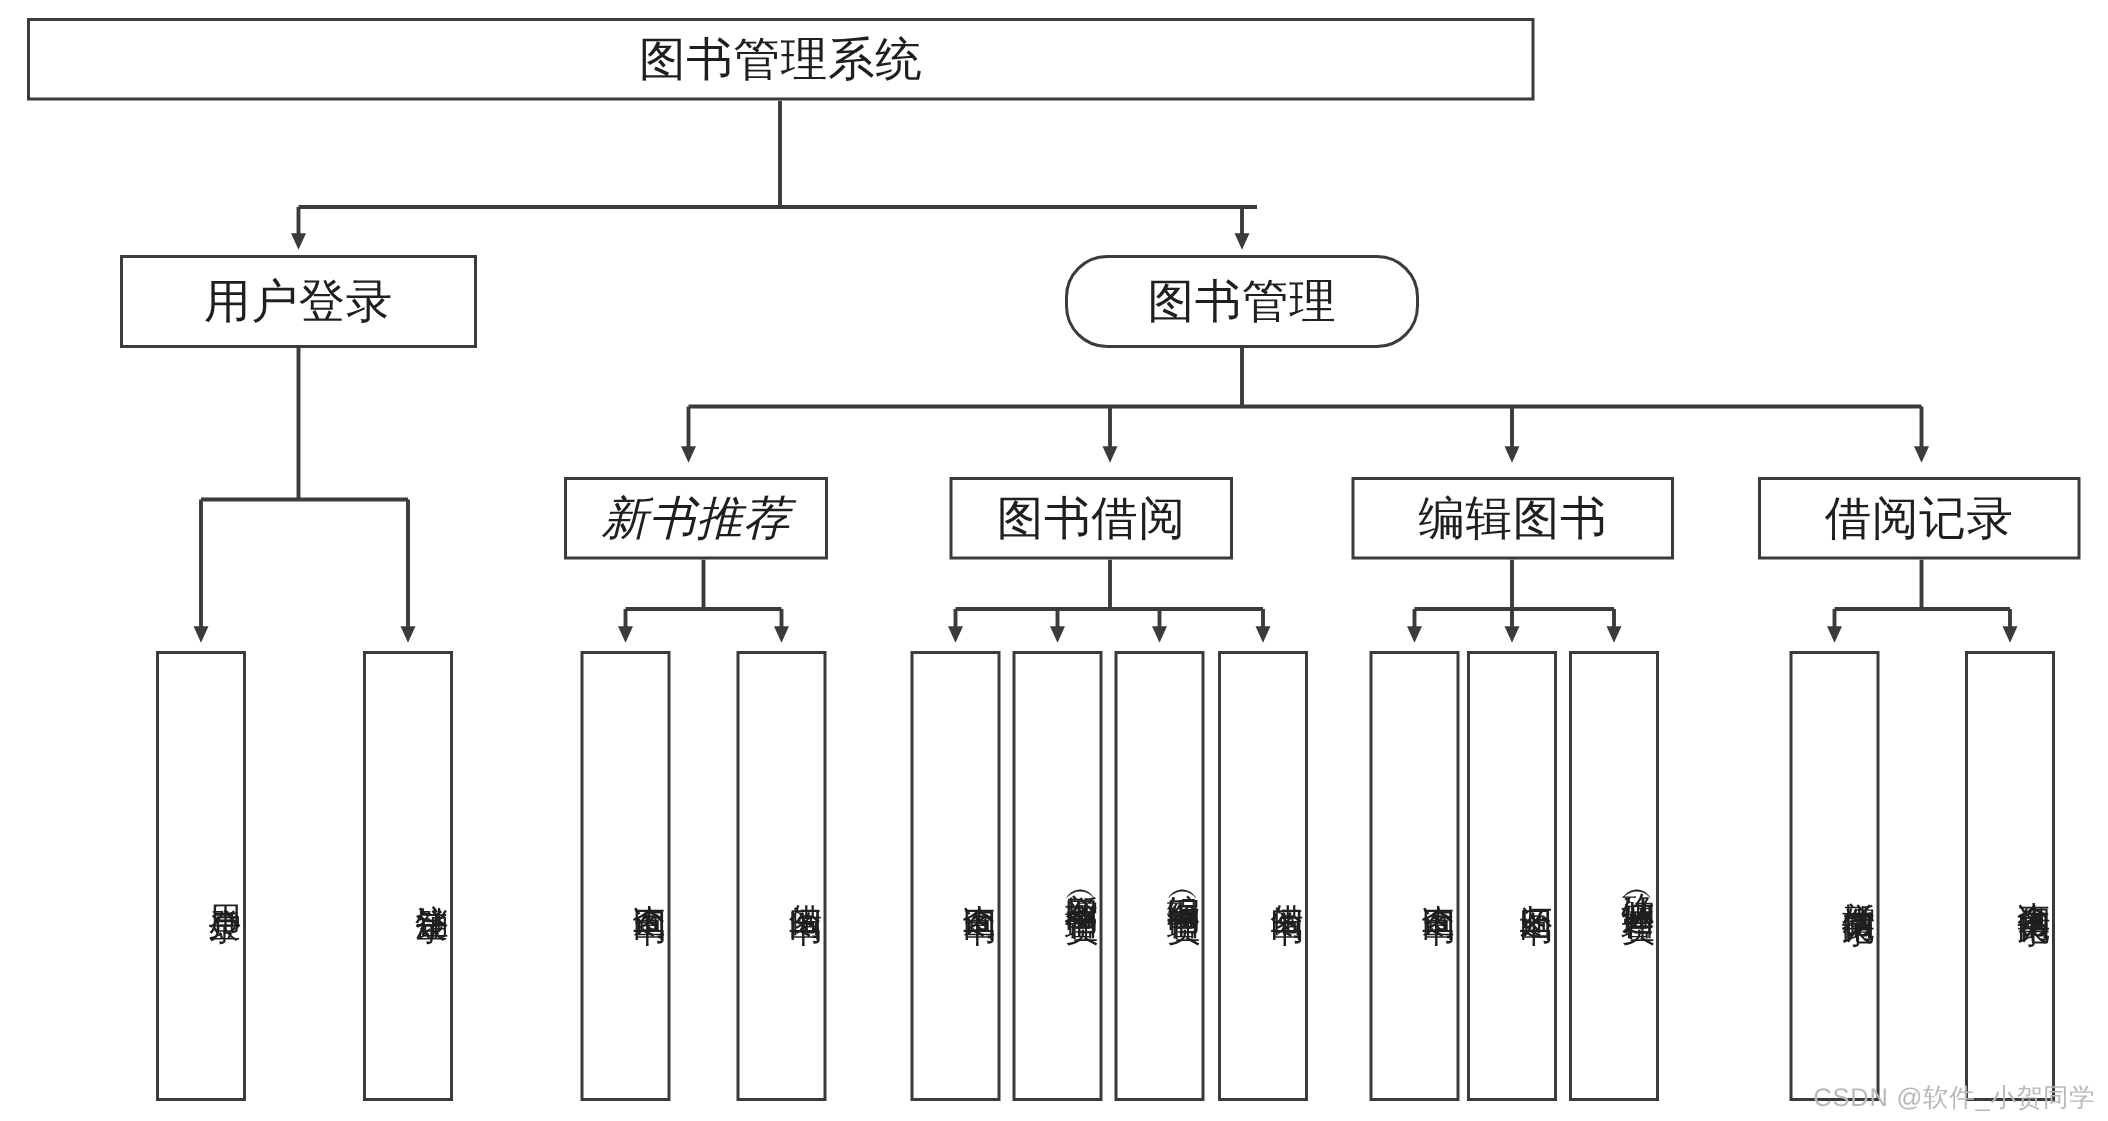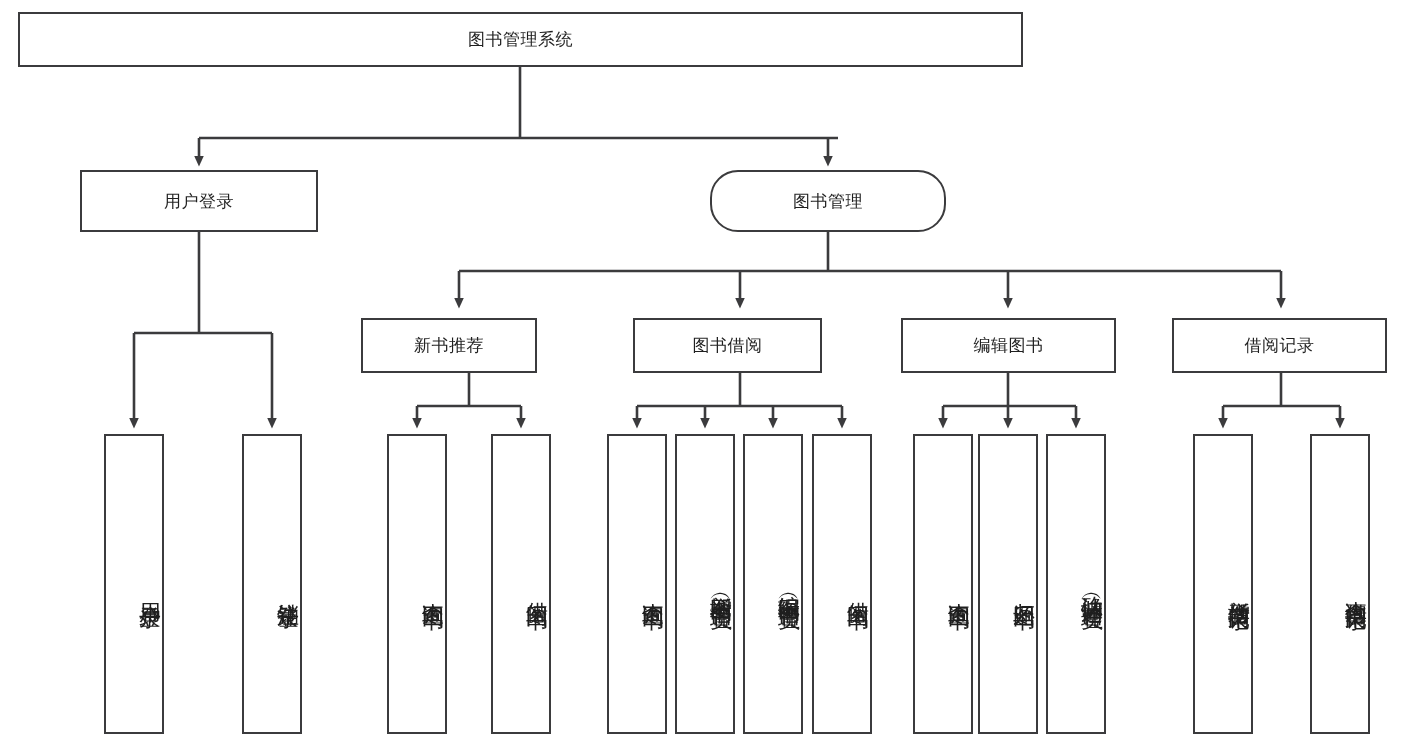--- a/index.html
+++ b/index.html
@@ -29,21 +29,21 @@
     position: absolute;
     box-sizing: border-box;
     border: 2.5px solid #3b3b3d;
     background: #ffffff;
     display: flex;
     align-items: center;
     justify-content: center;
     color: #1f1f1f;
   }
   .node.horiz {
-    font-size: 17px;
+    font-size: 31px;
     letter-spacing: 0.5px;
   }
   .node.vert {
     writing-mode: vertical-rl;
     text-orientation: upright;
     font-size: 22px;
     letter-spacing: 2px;
     align-items: flex-start;
     justify-content: center;
     padding-top: 10px;
@@ -127,21 +127,21 @@
   </div>
 
   <div class="node horiz" style="left:80px; top:170px; width:238px; height:62px;">
     <span>用户登录</span>
   </div>
 
   <div class="node horiz" style="left:710px; top:170px; width:236px; height:62px;border-radius:28px;">
     <span>图书管理</span>
   </div>
 
-  <div class="node horiz" style="left:361px; top:318px; width:176px; height:55px;">
+  <div class="node horiz" style="left:376px; top:318px; width:176px; height:55px;font-style:italic;">
     <span>新书推荐</span>
   </div>
 
   <div class="node horiz" style="left:633px; top:318px; width:189px; height:55px;">
     <span>图书借阅</span>
   </div>
 
   <div class="node horiz" style="left:901px; top:318px; width:215px; height:55px;">
     <span>编辑图书</span>
   </div>
@@ -187,14 +187,15 @@
     <span class="txt">确认归还（管理员）</span>
   </div>
 
   <div class="node vert" style="left:1193px; top:434px; width:60px; height:300px;">
     <span class="txt">新增借阅记录</span>
   </div>
   <div class="node vert" style="left:1310px; top:434px; width:60px; height:300px;">
     <span class="txt">查询借阅记录</span>
   </div>
 
+  <div class="watermark">CSDN @软件_小贺同学</div>
 
 </div>
 
 </body></html>

